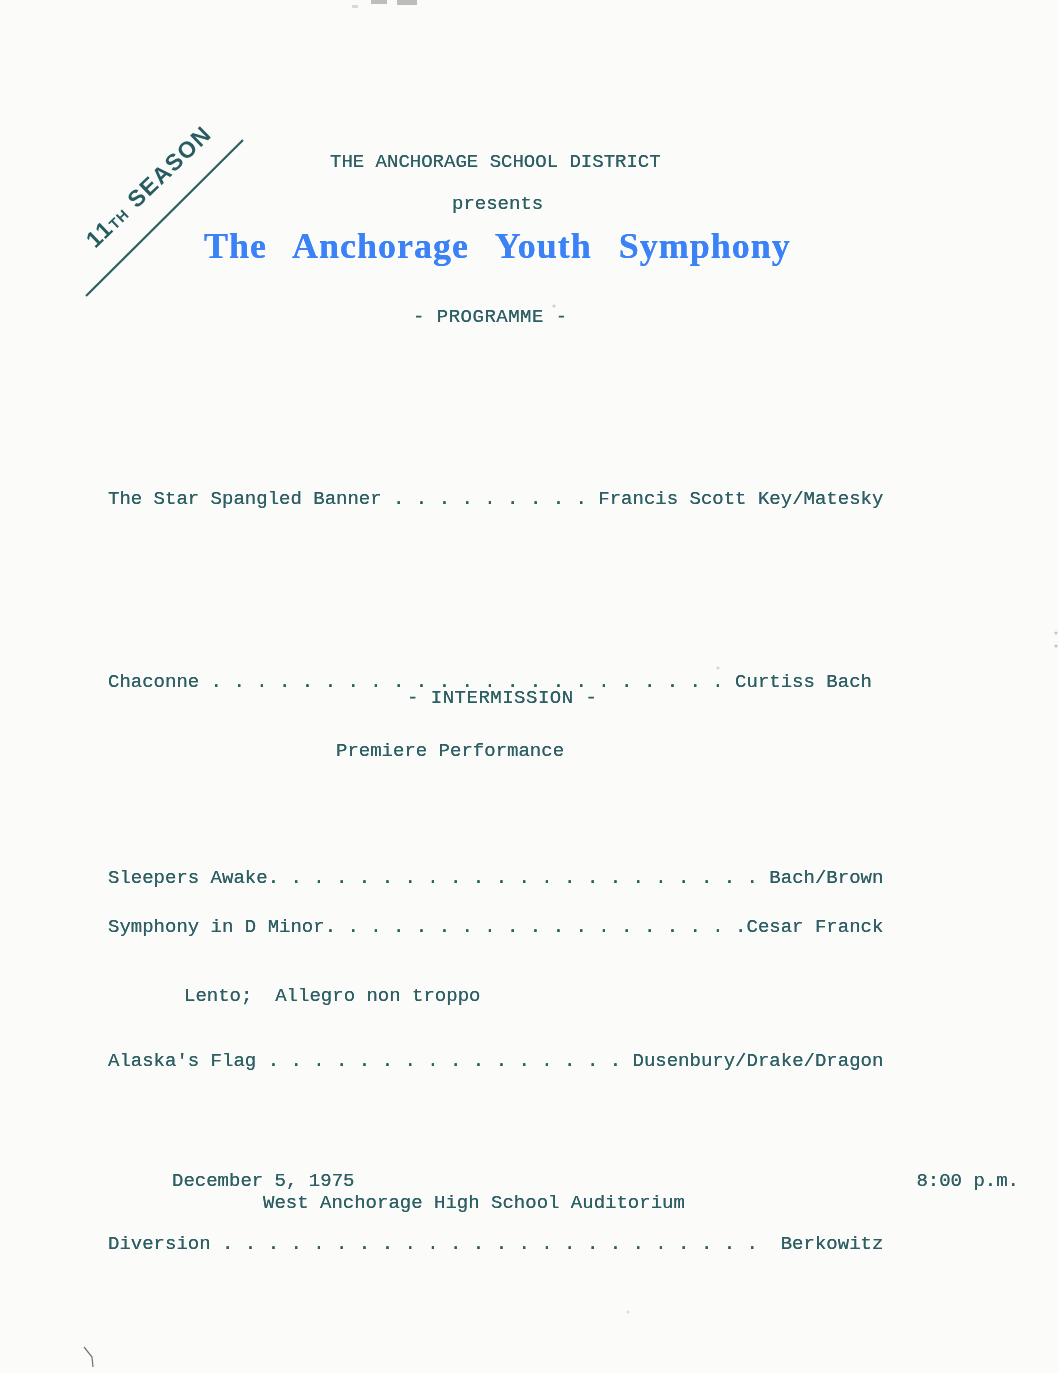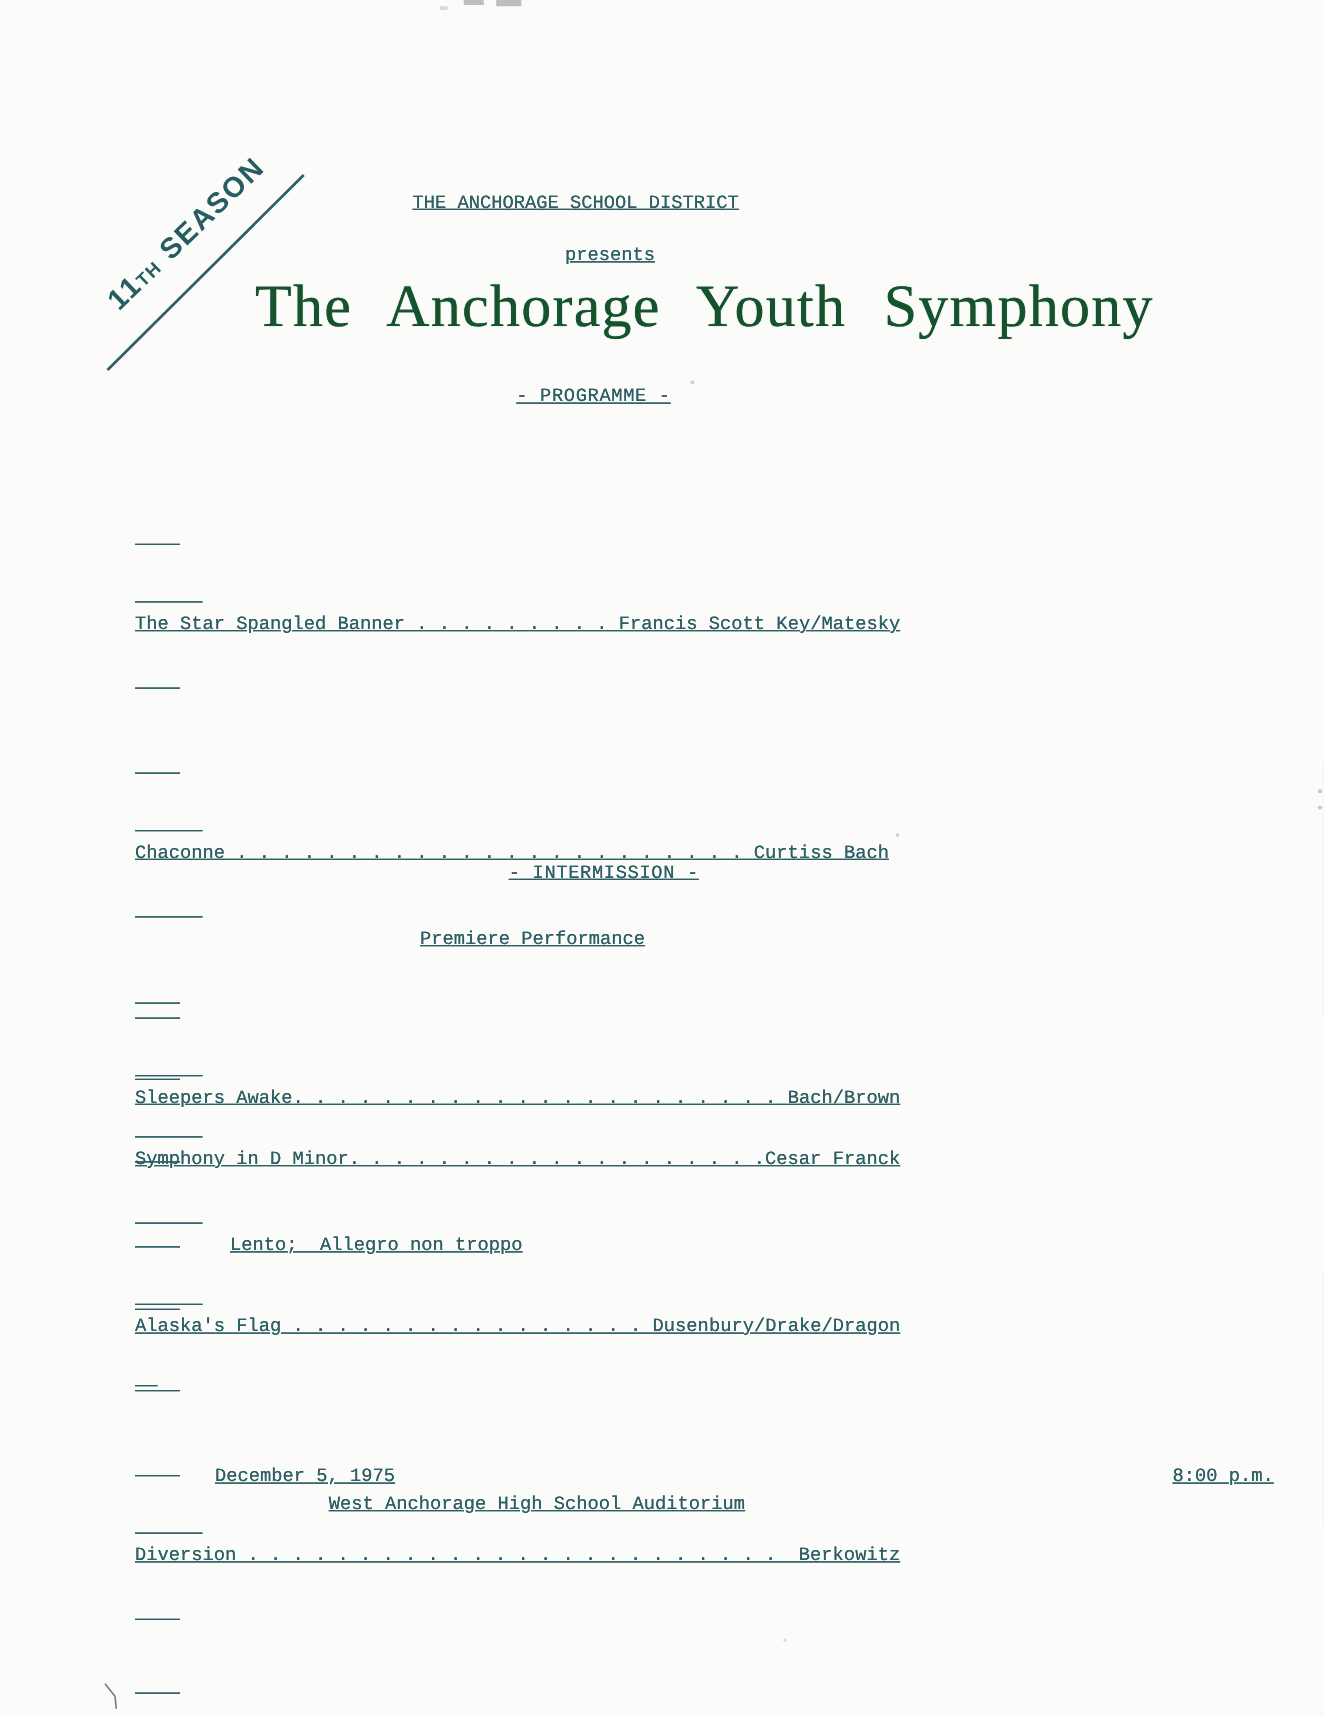--- a/index.html
+++ b/index.html
@@ -6,38 +6,37 @@
   .page {
     position:relative;
     width:1059px; height:1373px;
     margin:0 auto;
     background:#fbfbf9;
     overflow:hidden;
     font-family:"Liberation Mono","DejaVu Sans Mono",monospace;
     color:#2d5f64;
   }
   .type {
-    font-size:15px;
+    font-size:19px;
     line-height:23px;
     white-space:pre;
     text-shadow:0 0 0.5px currentColor;
-    text-decoration:underline;
   }
   .abs { position:absolute; }
 
   
   .presenter   { left:330px; top:151px; }
   .presents    { left:452px; top:193px; }
   .main-title  {
     left:204px; top:220px;
     font-family:"Liberation Serif","DejaVu Serif",serif;
-    font-weight:normal;
-    font-size:48px; line-height:52px;
+    font-weight:bold;
+    font-size:36px; line-height:52px;
     letter-spacing:1px; word-spacing:17px;
-    color:#14532d;
+    color:#3b82f6;
     white-space:nowrap;
     text-shadow:0 0 0.6px currentColor;
   }
   .programme-heading  { left:413px; top:306px; letter-spacing:0.5px; }
   .intermission-heading { left:407px; top:687px; letter-spacing:0.5px; }
 
   
   .list { width:880px; }
   .first-half  { left:108px; top:396px; }
   .second-half { left:108px; top:775px; }

